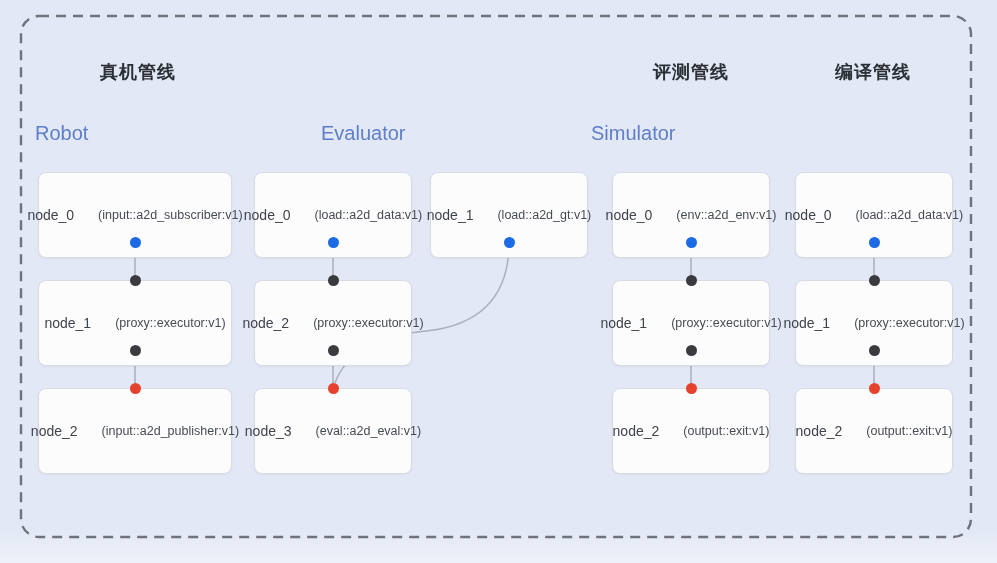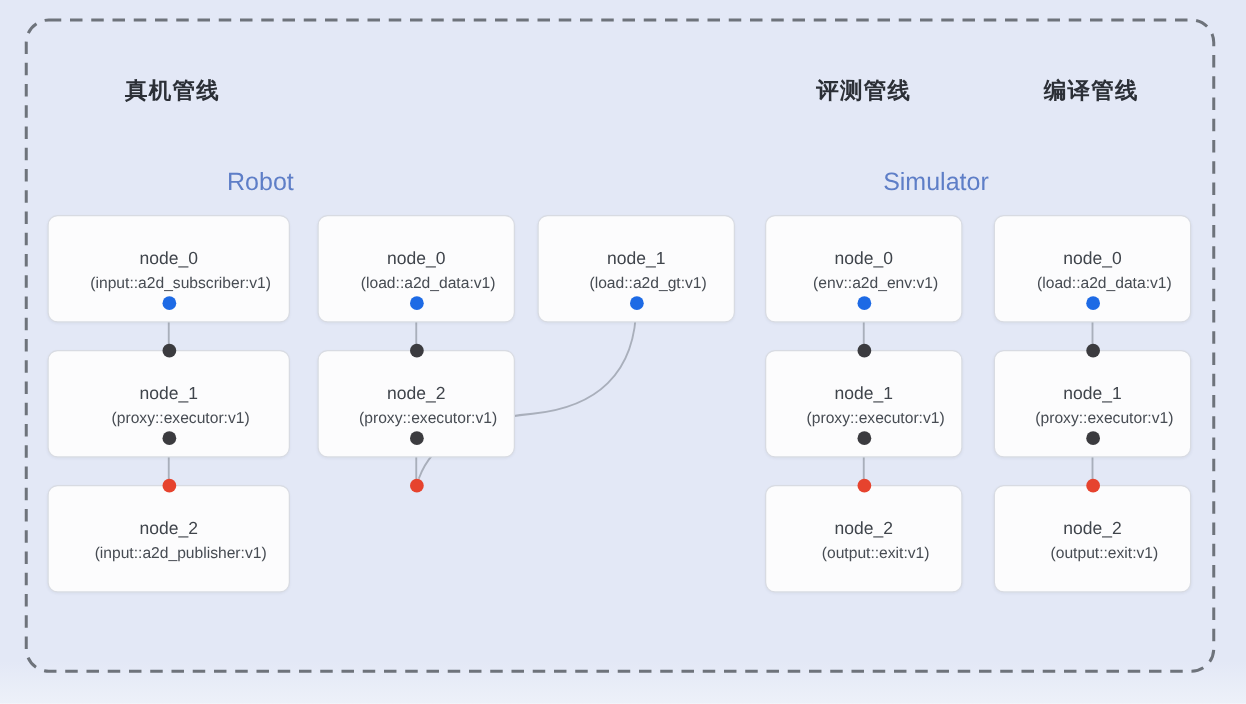--- a/index.html
+++ b/index.html
@@ -42,35 +42,34 @@
     top: 60px;
     text-align: center;
     font-size: 18px;
     font-weight: 700;
     color: var(--title);
     letter-spacing: 1px;
   }
   .hdr-en {
     position: absolute;
     width: 200px;
-    top: 135px;
-    text-align: right;
+    top: 122px;
+    text-align: left;
     font-size: 20px;
     font-weight: 400;
     color: var(--accent);
   }
   .node {
     position: absolute;
     height: 86px;
     background: var(--box-bg);
     border: 1px solid var(--box-border);
     border-radius: 8px;
     box-sizing: border-box;
     display: flex;
-    flex-direction: column;
     align-items: center;
     justify-content: center;
     gap: 5px;
     box-shadow: 0 1px 2px rgba(40,50,80,0.05);
   }
   .node-title {
     font-size: 14px;
     color: var(--node-text);
   }
   .node-sub {
@@ -106,20 +105,21 @@
 
     <path class="edge" d="M691 242 L691 280"></path>
     <path class="edge" d="M691 350 L691 388"></path>
 
     <path class="edge" d="M874 242 L874 280"></path>
     <path class="edge" d="M874 350 L874 388"></path>
   </svg>
 
   <div class="hdr-zh" style="left:38px">真机管线</div>
   <div class="hdr-en" style="left:35px">Robot</div>
+  <div class="hdr-en" style="left:321px">Evaluator</div>
   <div class="hdr-zh" style="left:591px">评测管线</div>
   <div class="hdr-en" style="left:591px">Simulator</div>
   <div class="hdr-zh" style="left:773px">编译管线</div>
 
   <div class="node" style="left:38px;top:172px;width:194px">
     <div class="node-title">node_0</div>
     <div class="node-sub">(input::a2d_subscriber:v1)</div>
   </div>
   <div class="node" style="left:38px;top:280px;width:194px">
     <div class="node-title">node_1</div>
@@ -134,20 +134,24 @@
     <div class="node-title">node_0</div>
     <div class="node-sub">(load::a2d_data:v1)</div>
   </div>
   <div class="node" style="left:430px;top:172px;width:158px">
     <div class="node-title">node_1</div>
     <div class="node-sub">(load::a2d_gt:v1)</div>
   </div>
   <div class="node" style="left:254px;top:280px;width:158px">
     <div class="node-title">node_2</div>
     <div class="node-sub">(proxy::executor:v1)</div>
+  </div>
+  <div class="node" style="left:254px;top:388px;width:158px">
+    <div class="node-title">node_3</div>
+    <div class="node-sub">(eval::a2d_eval:v1)</div>
   </div>
 
   <div class="node" style="left:612px;top:172px;width:158px">
     <div class="node-title">node_0</div>
     <div class="node-sub">(env::a2d_env:v1)</div>
   </div>
   <div class="node" style="left:612px;top:280px;width:158px">
     <div class="node-title">node_1</div>
     <div class="node-sub">(proxy::executor:v1)</div>
   </div>

